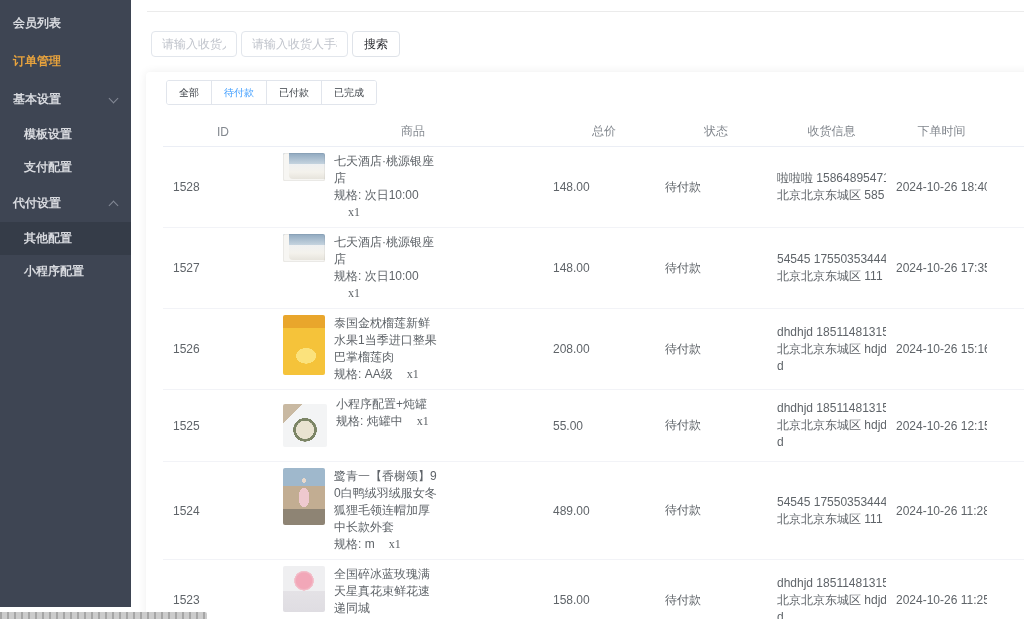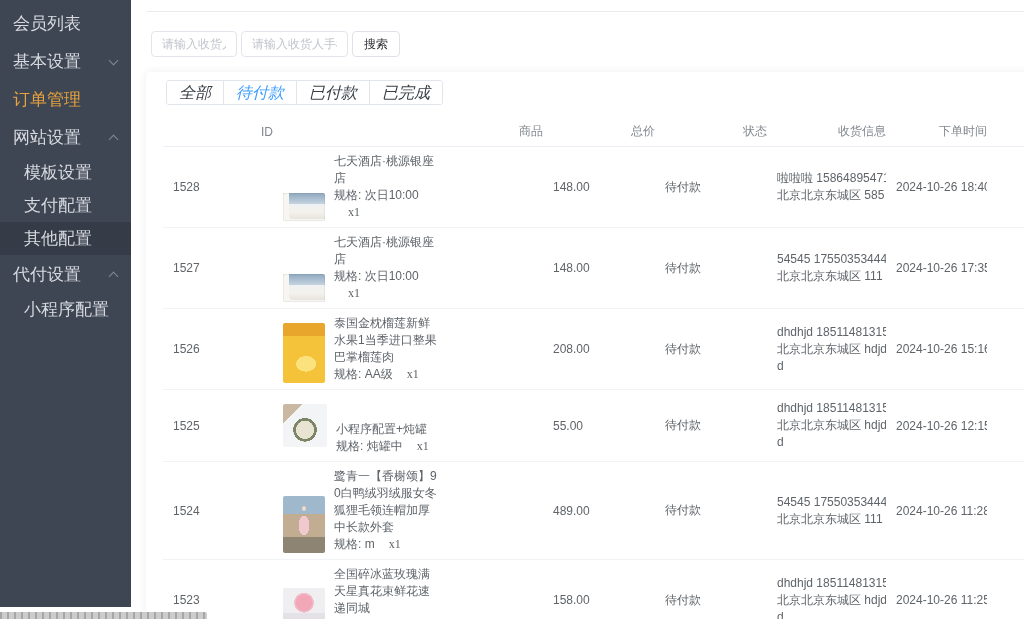--- a/index.html
+++ b/index.html
@@ -4,21 +4,21 @@
 <style>
   html,body{margin:0;padding:0;}
   body{
     width:1024px;height:619px;overflow:hidden;position:relative;
     background:#ffffff;font-family:"Liberation Sans",sans-serif;
     -webkit-font-smoothing:antialiased;
   }
   
   .sidebar{
     position:absolute;left:0;top:0;width:131px;height:607px;
-    background:#3e4553;color:#d8dadf;font-size:17px;
+    background:#3e4553;color:#d8dadf;font-size:12px;font-weight:bold;
   }
   .side-item{
     position:relative;display:flex;align-items:center;
     height:38px;padding-left:13px;cursor:pointer;box-sizing:border-box;
   }
   .side-item.sub{height:33px;padding-left:24px;}
   .side-item.active{color:#e8a33d;}
   .side-item.highlighted{background:#353c48;}
   .side-item .chev{
     position:absolute;right:14px;width:6px;height:6px;
@@ -50,40 +50,40 @@
   .card{
     position:absolute;left:146px;top:72px;width:952px;height:620px;
     background:#fff;border-radius:4px;box-shadow:0 0 10px rgba(0,0,0,0.07);
   }
   
   .tabs{
     display:inline-flex;margin:8px 0 0 20px;border:1px solid #e1e5ec;border-radius:3px;
     overflow:hidden;
   }
   .tab{
-    padding:0 12px;height:23px;line-height:23px;font-size:16px;color:#3a3f45;
-    cursor:pointer;background:#fff;border-left:1px solid #e1e5ec;font-style:italic;
+    padding:0 12px;height:23px;line-height:23px;font-size:10px;color:#3a3f45;
+    cursor:pointer;background:#fff;border-left:1px solid #e1e5ec;
   }
   .tab:first-child{border-left:none;}
   .tab.active{color:#409eff;}
   
   table.orders{
     border-collapse:collapse;table-layout:fixed;width:962px;margin:12px 0 0 17px;
     font-size:12px;color:#5f6469;
   }
   table.orders th{
-    text-align:right;font-weight:normal;color:#82878e;height:29px;
+    text-align:center;font-weight:normal;color:#82878e;height:29px;
     border-bottom:1px solid #ebeef5;padding:0 0 0 10px;overflow:hidden;white-space:nowrap;
   }
   table.orders td{
     border-bottom:1px solid #f2f3f7;vertical-align:middle;
     padding:6px 0 6px 10px;overflow:hidden;
   }
   th.no-pad,td.no-pad{padding-left:0;}
-  .prod{display:flex;align-items:flex-end;gap:9px;}
+  .prod{display:flex;align-items:flex-start;gap:9px;}
   .prod-text{width:104px;line-height:17px;word-break:break-all;}
   .spec .qty{display:inline-block;margin-left:14px;font-family:Liberation Serif, serif;}
   .recv{line-height:17px;}
   .recv .l1{white-space:nowrap;}
   .recv .l2{width:117px;word-break:break-all;}
   .time{white-space:nowrap;}
   
   .thumb{width:42px;flex:0 0 42px;border-radius:2px;}
   .thumb[data-img="hotel"]{
     height:28px;
@@ -119,43 +119,39 @@
   }
 </style>
 </head>
 <body>
 
 <div class="sidebar">
   <div class="side-pad"></div>
   <div class="side-item">
     <span>会员列表</span>
   </div>
+  <div class="side-item active">
+    <span>订单管理</span>
+  </div>
   <div class="side-item">
     <span>基本设置</span>
     <span class="chev down"></span>
   </div>
-  <div class="side-item active">
-    <span>订单管理</span>
-  </div>
-  <div class="side-item">
-    <span>网站设置</span>
-    <span class="chev up"></span>
-  </div>
   <div class="side-item sub">
     <span>模板设置</span>
   </div>
   <div class="side-item sub">
     <span>支付配置</span>
-  </div>
-  <div class="side-item sub highlighted">
-    <span>其他配置</span>
   </div>
   <div class="side-item">
     <span>代付设置</span>
     <span class="chev up"></span>
+  </div>
+  <div class="side-item sub highlighted">
+    <span>其他配置</span>
   </div>
   <div class="side-item sub">
     <span>小程序配置</span>
   </div>
 </div>
 
 <div class="topline"></div>
 
 <div class="search-row">
   <input type="text" placeholder="请输入收货人姓名" style="">

